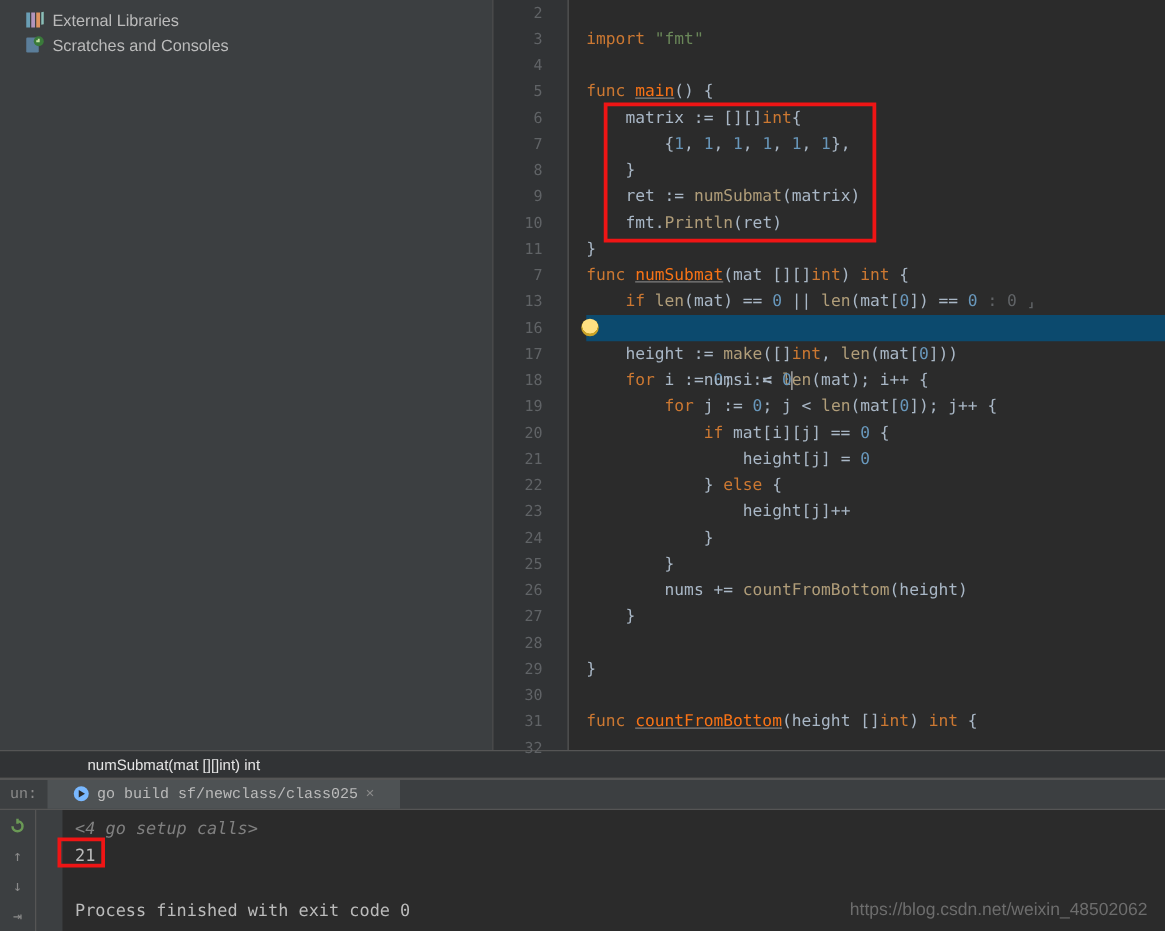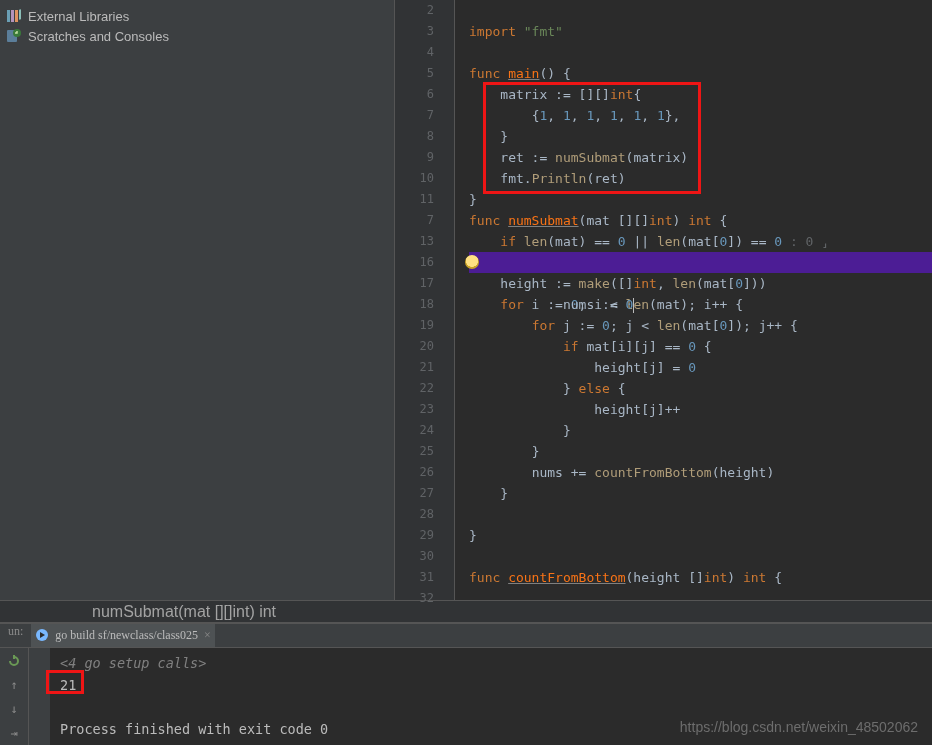--- a/index.html
+++ b/index.html
@@ -22,21 +22,21 @@
   .project-pane {
     width: 395px;
     background: #3c3f41;
     border-right: 1px solid #555;
     padding-top: 6px;
   }
   .tree-item {
     display: flex;
     align-items: center;
     gap: 6px;
-    padding: 2px 6px 2px 6px;
+    padding: 2px 6px 2px 20px;
     color: #bbbbbb;
     font-family: "Segoe UI", sans-serif;
     font-size: 13px;
   }
   .tree-icon { width: 16px; height: 16px; flex: 0 0 auto; }
   .icon-lib {
     display:inline-flex; align-items:center; justify-content:center;
     color:#e8bf6a; font-weight:bold;
   }
   .icon-scratch {
@@ -72,21 +72,21 @@
     flex: 1;
     padding-left: 14px;
     position: relative;
   }
   .codeline {
     height: 21px;
     line-height: 21px;
     white-space: pre;
   }
   .current-line {
-    background: #4c1d95;
+    background: #0c4a6e;
   }
   .kw { color: #cc7832; }
   .str { color: #6a8759; }
   .num { color: #6897bb; }
   .fn { color: #f97316; }
   .call { color: #b09d79; }
   .red-box {
     position: absolute;
     border: 3px solid #ef1515;
     pointer-events: none;
@@ -96,48 +96,49 @@
     left: -4px;
     width: 14px;
     height: 14px;
     background: radial-gradient(circle at 50% 40%, #ffe082 55%, #c9a227 58%);
     border-radius: 50%;
   }
   .breadcrumb {
     height: 22px;
     background: #313335;
     border-top: 1px solid #555;
-    color: #a3a3a3;
+    color: #e5e5e5;
     font-family: "Segoe UI", sans-serif;
-    font-size: 16px;
-    padding-left: 92px;
+    font-size: 12px;
+    padding-left: 70px;
     line-height: 22px;
   }
   .bottom {
     height: 125px;
     background: #2b2b2b;
     border-top: 2px solid #555;
     display: flex;
     flex-direction: column;
   }
   .run-tab-row {
     height: 24px;
     background: #3c3f41;
     display: flex;
-    font-family: Liberation Serif, serif;
+    align-items: center;
+    font-family: Liberation Mono, monospace;
     font-size: 12px;
     color: #bbbbbb;
     border-bottom: 1px solid #555;
   }
   .run-label { padding: 0 8px; color:#8a8a8a;}
   .run-tab {
     display: flex;
     align-items: center;
     gap: 6px;
-    padding: 0 4px;
+    padding: 0 20px;
     height: 100%;
     background: #4e5254;
   }
   .run-tab .x { color: #8a8a8a; }
   .console-wrap {
     flex:1;
     display:flex;
   }
   .side-buttons {
     width: 28px;

